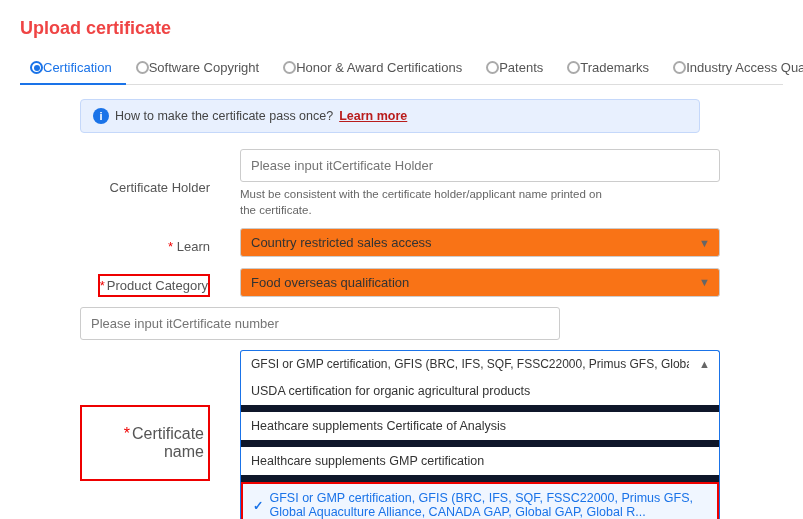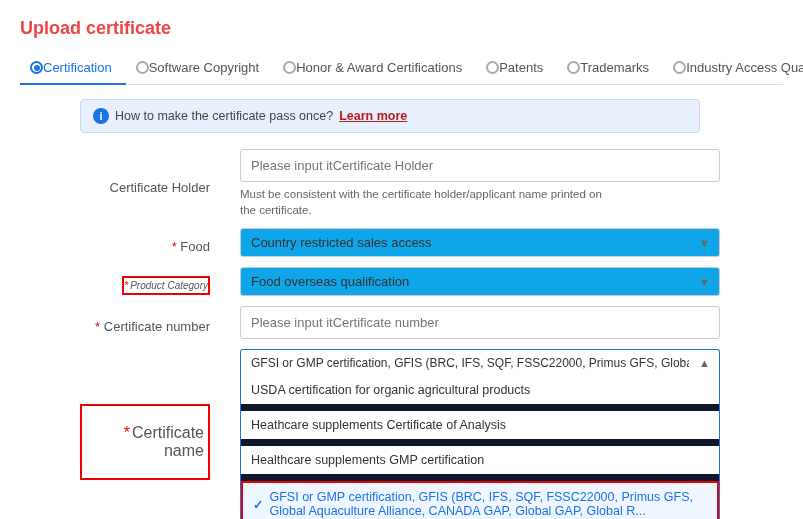--- a/index.html
+++ b/index.html
@@ -160,21 +160,21 @@
       width: 100%;
     }
     .form-select {
       width: 100%;
       padding: 6px 30px 6px 10px;
       border: 1px solid #ccc;
       border-radius: 3px;
       font-size: 13px;
       color: #333;
       appearance: none;
-      background: #0ea5e9;
+      background: #f97316;
       cursor: pointer;
       outline: none;
     }
     .select-arrow {
       position: absolute;
       right: 10px;
       top: 50%;
       transform: translateY(-50%);
       pointer-events: none;
       font-size: 11px;
@@ -281,49 +281,48 @@
 
     <div class="form-row">
       <div class="form-label">Certificate Holder</div>
       <div class="form-field-wrap">
         <input class="form-input" type="text" placeholder="Please input itCertificate Holder" style="">
         <div class="form-helper">Must be consistent with the certificate holder/applicant name printed on<br>the certificate.</div>
       </div>
     </div>
 
     <div class="form-row">
-      <div class="form-label required">Food</div>
+      <div class="form-label required">Learn</div>
       <div class="form-field-wrap">
         <div class="form-select-wrap">
           <select class="form-select">
             <option>Country restricted sales access</option>
           </select>
           <span class="select-arrow">▼</span>
         </div>
       </div>
     </div>
 
     <div class="form-row">
       <div class="form-label">
-        <span style="border:2px solid #e00; padding:2px 0; display:inline-block; font-size:10px; color:#555;font-style:italic;">
+        <span style="border:2px solid #e00; padding:2px 0; display:inline-block; font-size:13px; color:#555;">
           <span class="required-star">*</span><span>Product Category</span>
         </span>
       </div>
       <div class="form-field-wrap">
         <div class="form-select-wrap">
           <select class="form-select">
             <option>Food overseas qualification</option>
           </select>
           <span class="select-arrow">▼</span>
         </div>
       </div>
     </div>
 
     <div class="form-row">
-      <div class="form-label required">Certificate number</div>
       <div class="form-field-wrap">
         <input class="form-input" type="text" placeholder="Please input itCertificate number" style="">
       </div>
     </div>
 
     <div class="form-row">
       <div class="form-label">
         <span style="border:2px solid #e00; padding:18px 4px; display:inline-block; font-size:16px; color:#555;">
           <span class="required-star">*</span><span>Certificate name</span>
         </span>

